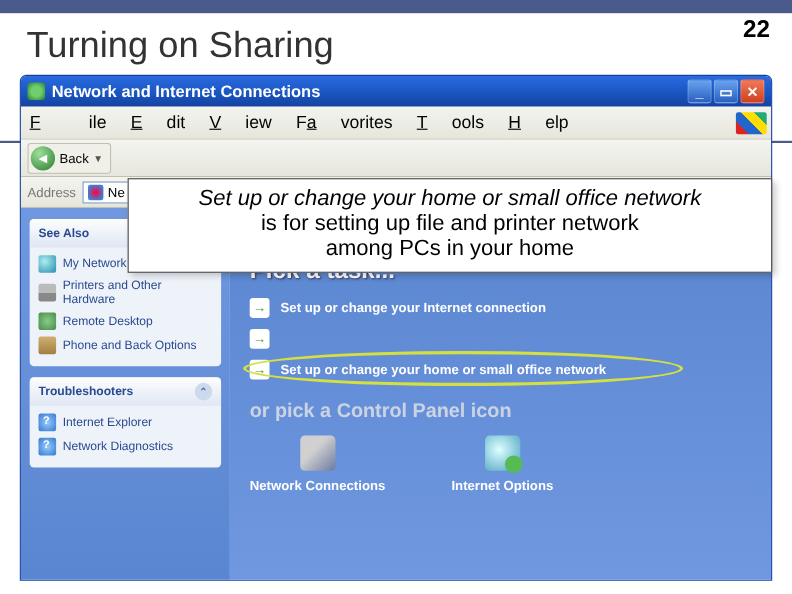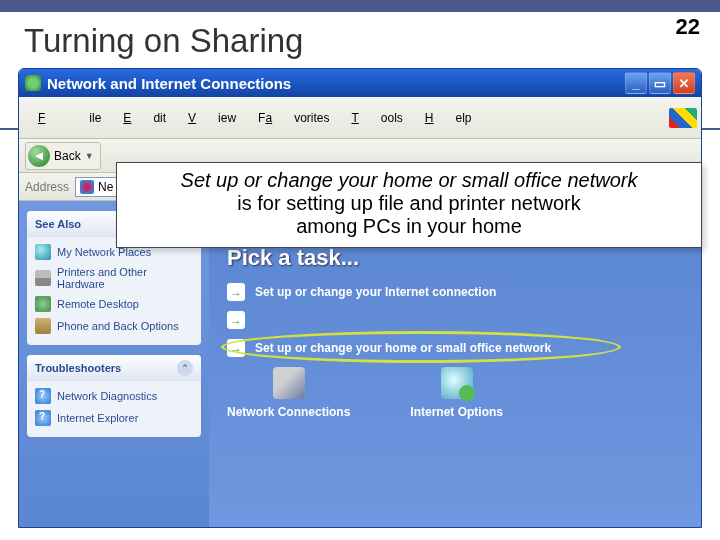--- a/index.html
+++ b/index.html
@@ -77,27 +77,27 @@
     border-radius: 3px;
     display: flex; align-items: center; justify-content: center;
     font-size: 13px; font-weight: bold;
     color: #fff;
     cursor: pointer;
   }
   .winbtn.min, .winbtn.max { background: linear-gradient(to bottom, #6aa3f0, #2a5fc0); border:1px solid #fff3; }
   .winbtn.close { background: linear-gradient(to bottom, #f07a5a, #d04020); border:1px solid #fff3; }
 
   .menubar {
-    height: 42px;
+    height: 30px;
     background: linear-gradient(to bottom, #f4f4f0, #e6e6dc);
     border-bottom: 1px solid #c0c0b0;
     display: flex;
     align-items: center;
-    padding-left: 19px;
-    font-size: 12px;
+    padding-left: 8px;
+    font-size: 16px;
   }
   .menubar span { margin-right: 22px; cursor: default; }
   .menubar .u { text-decoration: underline; }
   .menubar .flag {
     margin-left: auto;
     width: 28px; height: 20px;
     background: linear-gradient(45deg,#d22 25%, #26c 25% 50%, #fd0 50% 75%, #2a7 75%);
     border-radius: 2px;
     margin-right: 4px;
   }
@@ -348,45 +348,46 @@
         </ul>
       </div>
       <div class="panel">
         <div class="phead">
           <span>Troubleshooters</span>
           <span class="chev">⌃</span>
         </div>
         <ul>
           <li>
               <span class="ic ic-help"></span>
+              <span>Internet Explorer</span>
+            </li>
+          <li>
+              <span class="ic ic-help"></span>
               <span>Network Diagnostics</span>
-            </li>
-          <li>
-              <span class="ic ic-help"></span>
-              <span>Internet Explorer</span>
             </li>
         </ul>
       </div>
     </div>
 
     <div class="main">
       <div style="height:30px"></div>
       <div class="heading">Pick a task...</div>
       <div class="task">
         <div class="arrow">→</div>
         <span>Set up or change your Internet connection</span>
       </div>
       <div class="task">
         <div class="arrow">→</div>
       </div>
       <div class="task" style="position:relative;">
         <div class="arrow">→</div>
         <span>Set up or change your home or small office network</span>
         <div class="ellipse" style="left:-6px; top:-8px; width:400px; height:32px;"></div>
       </div>
+      <div class="subhead">or pick a Control Panel icon</div>
       <div style="display:flex; margin-top:4px;">
         <div class="cpicon">
           <div class="big big-net"></div>
           <span>Network Connections</span>
         </div>
         <div class="cpicon">
           <div class="big big-inet"></div>
           <span>Internet Options</span>
         </div>
       </div>

